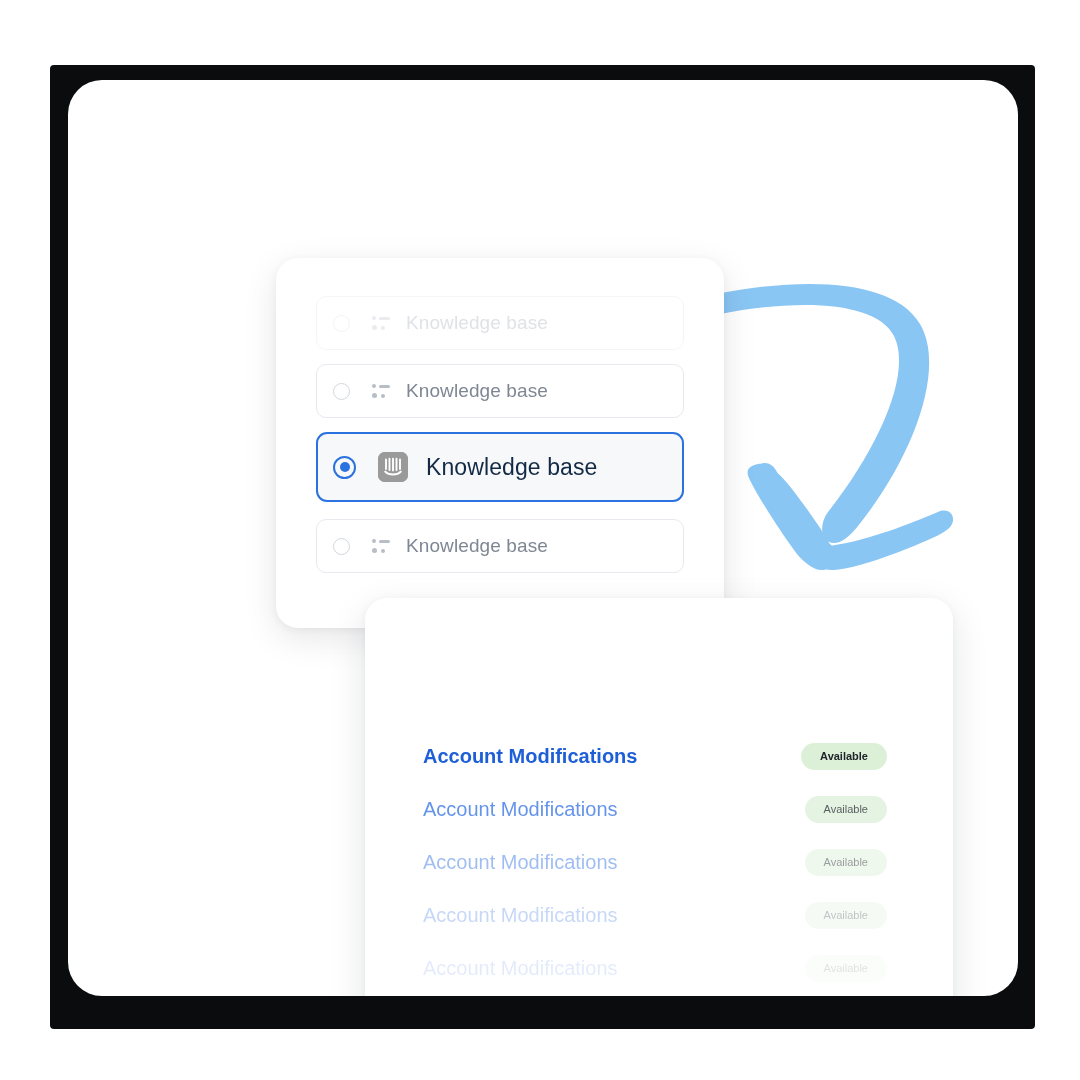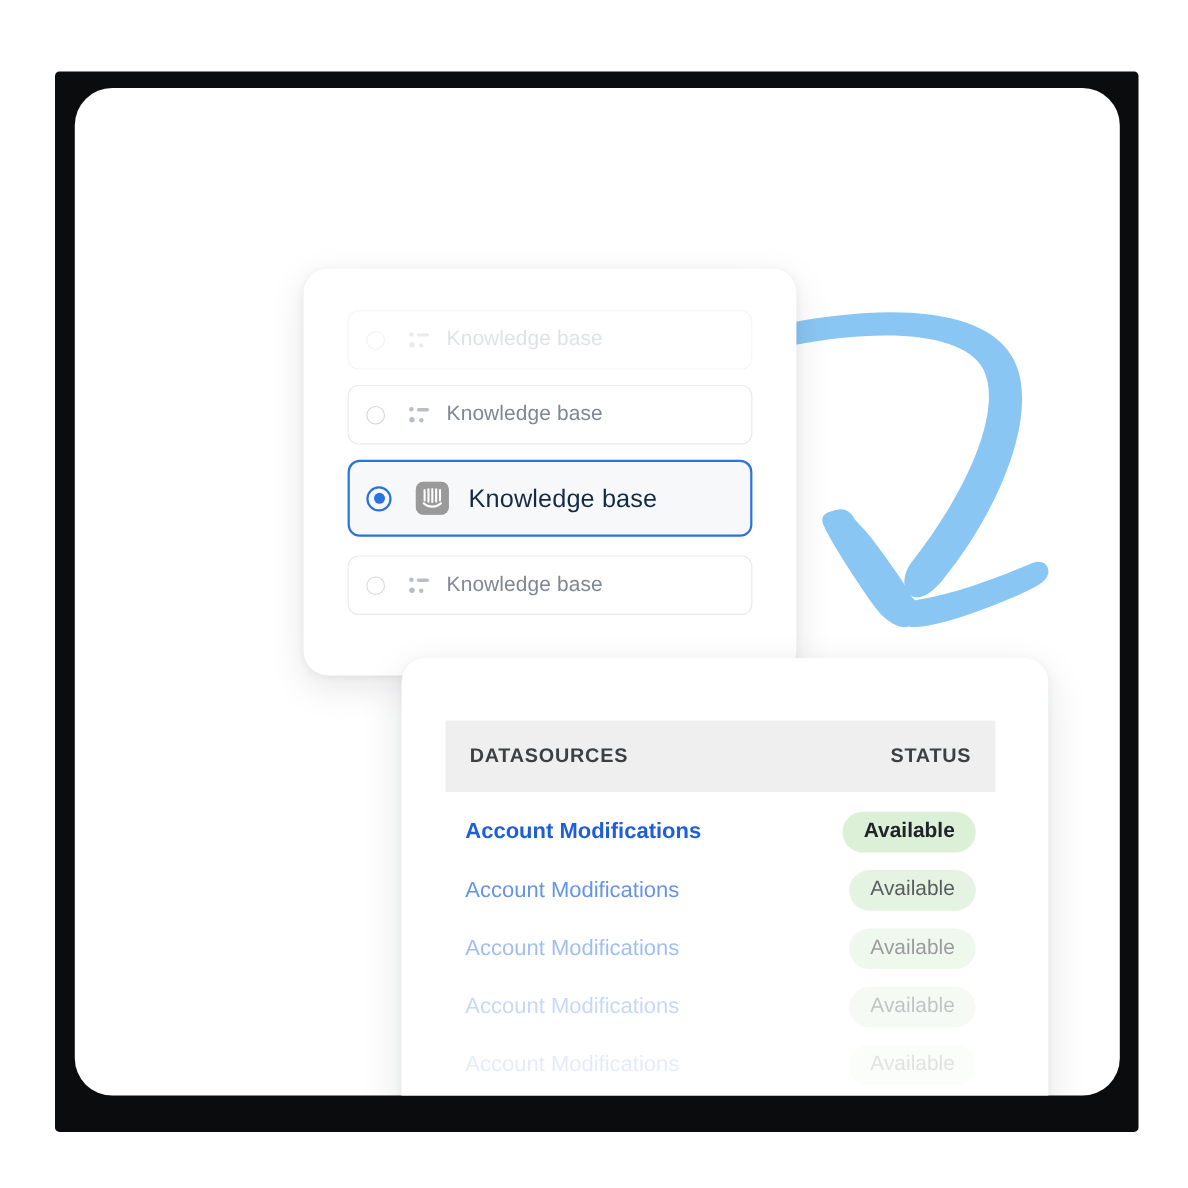--- a/index.html
+++ b/index.html
@@ -49,21 +49,21 @@
     top: 170px;
     width: 280px;
     height: 340px;
     pointer-events: none;
   }
 
   
   .radio-panel {
     position: absolute;
     left: 208px;
-    top: 164px;
+    top: 178px;
     width: 448px;
     height: 370px;
     background: #ffffff;
     border-radius: 22px;
     box-shadow: 0 10px 34px rgba(17,24,39,0.10), 0 2px 8px rgba(17,24,39,0.05);
     padding: 38px 40px;
     box-sizing: border-box;
   }
 
   .radio-row {
@@ -219,21 +219,21 @@
     color: #2f6fe4;
     white-space: nowrap;
     text-align: right;
   }
   .trow.r0 .cell-name { font-weight: bold; color: #1e5fd8; }
 
   .badge {
     margin-left: auto;
     background: #dcf0d8;
     color: #20242a;
-    font-size: 19px;
+    font-size: 11px;
     border-radius: 999px;
     padding: 7px 19px 8px 19px;
     white-space: nowrap;
   }
   .trow.r0 .badge { font-weight: bold; }
 
   .trow.r1 { opacity: 0.74; }
   .trow.r2 { opacity: 0.45; }
   .trow.r3 { opacity: 0.27; }
   .trow.r4 { opacity: 0.13; }
@@ -331,24 +331,20 @@
             <i class="d2"></i>
             <i class="d3"></i>
         </span>
         <span class="radio-label">Knowledge base</span>
       </div>
 
     </div>
 
     <div class="table-card">
 
-      <div class="table-head">
-        <span class="th">DATASOURCES</span>
-        <span class="th status">STATUS</span>
-      </div>
 
       <div class="table-body">
 
         <div class="trow r0">
           <span class="cell-name">Account Modifications</span>
           <span class="badge">Available</span>
         </div>
 
         <div class="trow r1">
           <span class="cell-name">Account Modifications</span>

